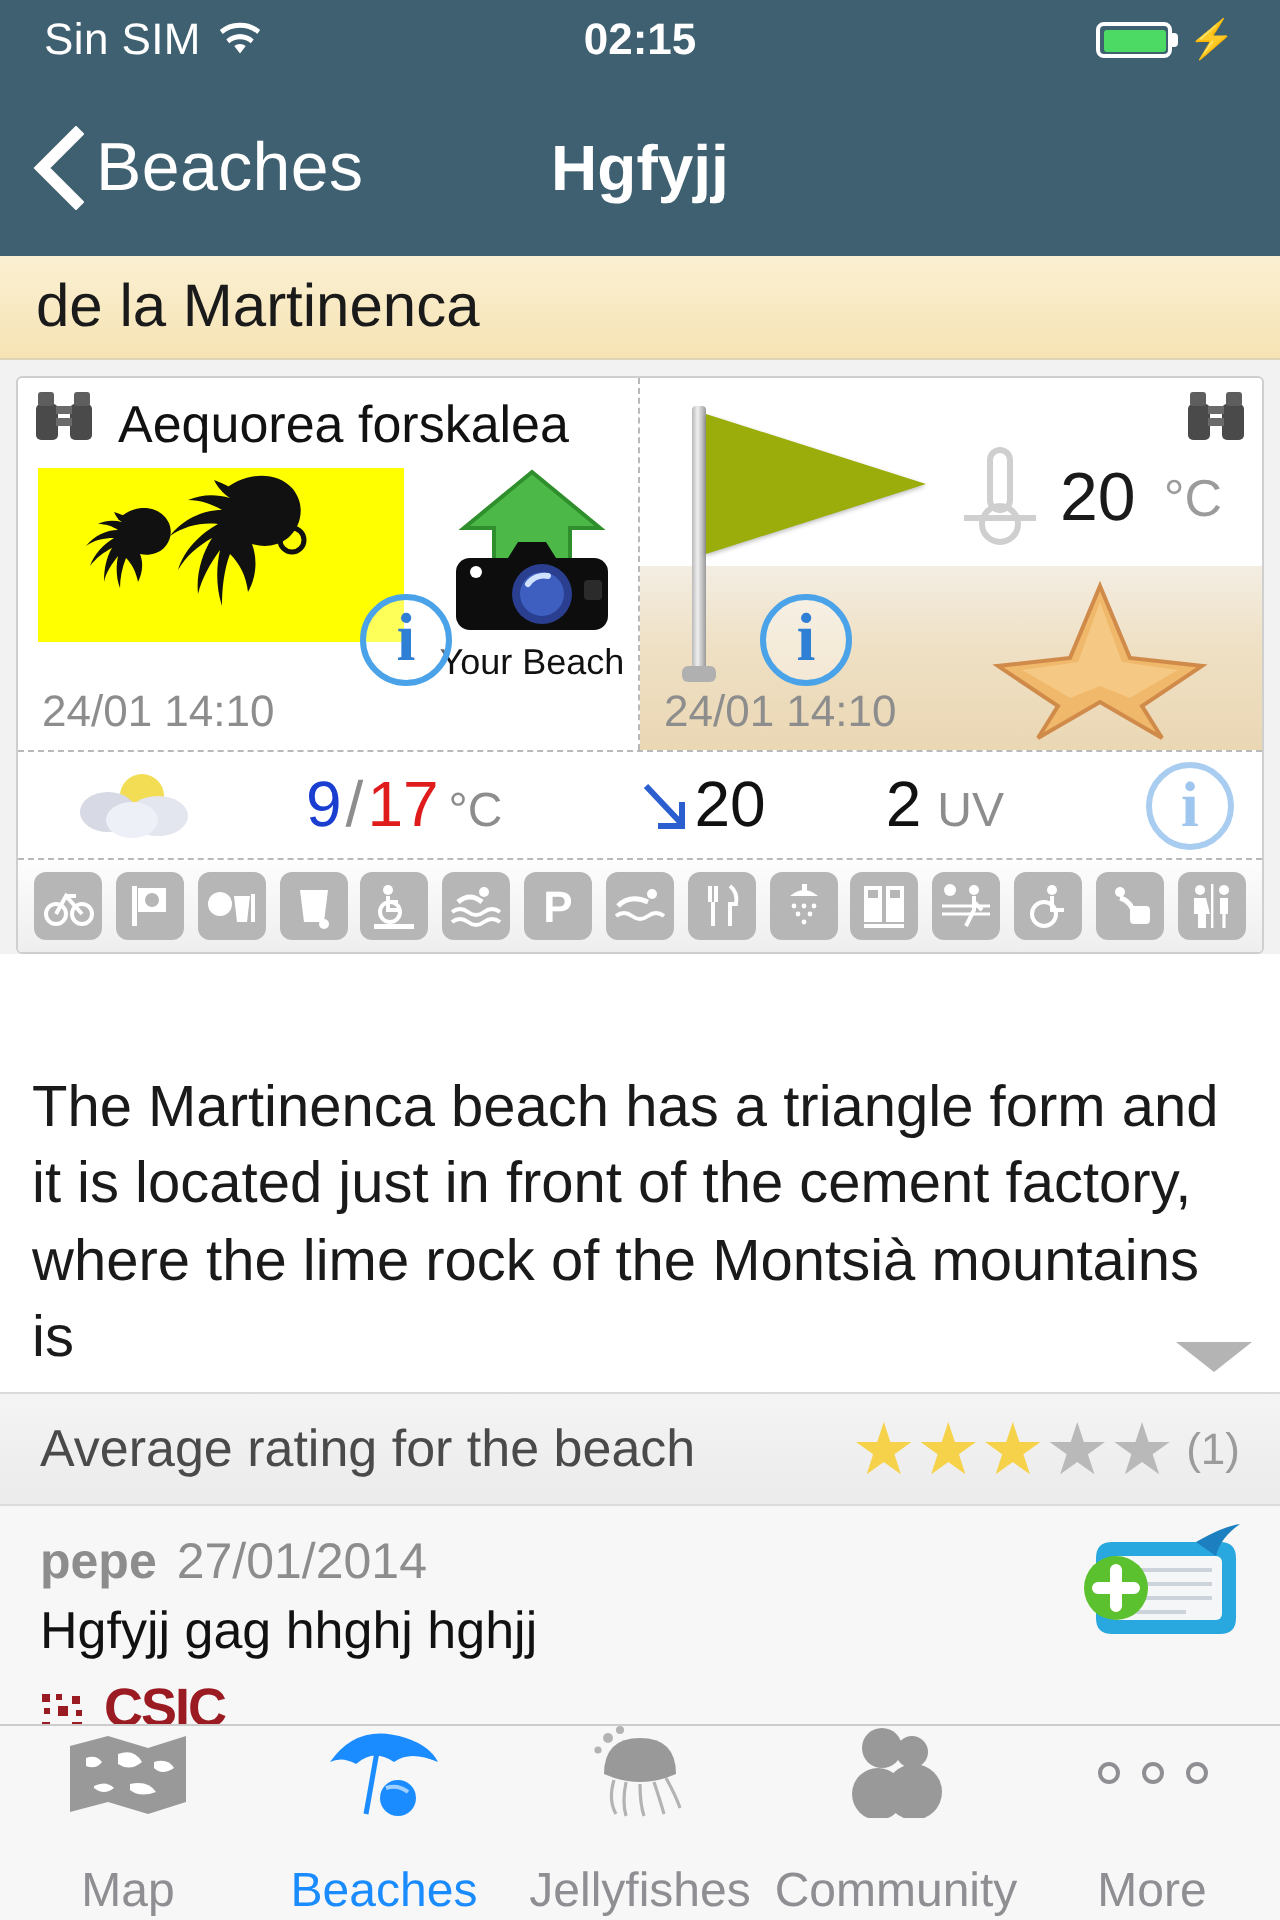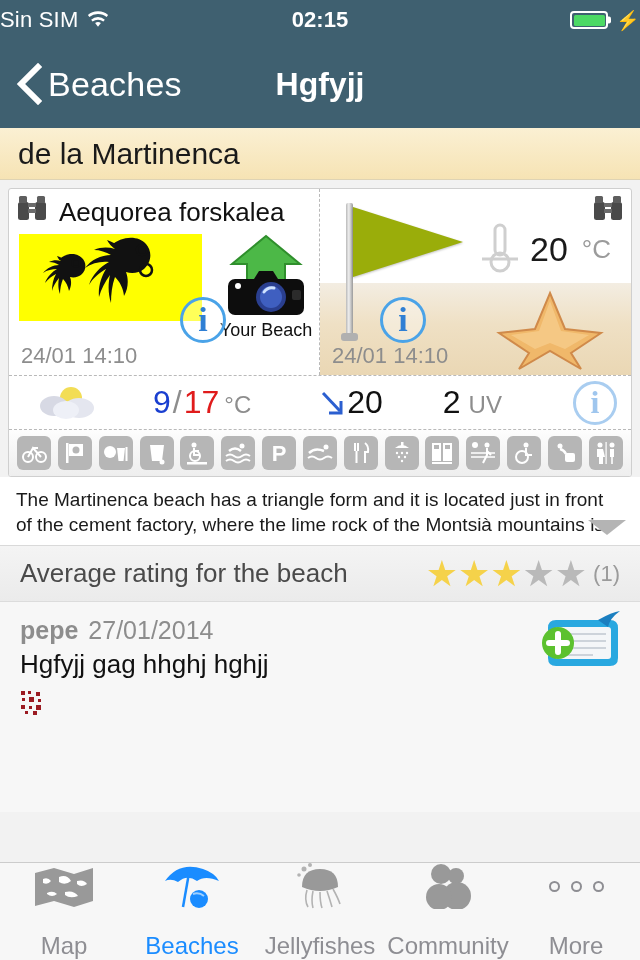--- a/index.html
+++ b/index.html
@@ -8,21 +8,21 @@
     font-family:"Liberation Sans", sans-serif;
     background:#f2f2f2;
     overflow:hidden;
     position:relative;
   }
 
   
   .status-bar{
     height:40px; background:#3f6070;
     display:flex; align-items:center; position:relative;
-    padding:0 0; color:#ffffff;
+    padding:0 22px; color:#ffffff;
   }
   .status-left{ display:flex; align-items:center; gap:9px; font-size:22px; letter-spacing:.2px;}
   .wifi-ico{ width:22px; height:18px; display:block;}
   .status-time{
     position:absolute; left:0; right:0; text-align:center;
     font-size:22px; font-weight:bold; pointer-events:none;
   }
   .status-right{ margin-left:auto; display:flex; align-items:center; gap:2px;}
   .batt{
     width:38px; height:18px; border:2px solid #ffffff; border-radius:4px;
@@ -149,21 +149,21 @@
     width:34px; height:34px; border-radius:6px; background:#b6b6b6;
     display:flex; align-items:center; justify-content:center; cursor:pointer;
     flex:0 0 auto;
   }
 
   
   .desc{
     background:#fff; padding:10px 16px 8px 16px; position:relative;
     border-bottom:1px solid #d9d9d9;
   }
-  .desc p{ font-size:19px; color:#1a1a1a; line-height:1.32;}
+  .desc p{ font-size:29px; color:#1a1a1a; line-height:1.32;margin-top:48px;}
   .desc-toggle{
     position:absolute; right:14px; bottom:10px; cursor:pointer;
     width:0;height:0;border-left:19px solid transparent;border-right:19px solid transparent;
     border-top:15px solid #b4b4b4;
   }
 
   
   .rating-row{
     height:56px; display:flex; align-items:center; padding:0 20px;
     background:linear-gradient(#f4f4f4,#ebebeb); border-bottom:1px solid #dcdcdc;
@@ -508,20 +508,24 @@
         <rect x="2" y="8" width="3" height="3"></rect>
           <rect x="9" y="7" width="5" height="5"></rect>
           <rect x="18" y="9" width="3" height="3"></rect>
         <rect x="1" y="15" width="4" height="4"></rect>
           <rect x="9" y="16" width="3" height="3"></rect>
           <rect x="16" y="15" width="5" height="5"></rect>
         <rect x="5" y="21" width="3" height="3"></rect>
           <rect x="13" y="21" width="4" height="4"></rect>
       </g>
     </svg>
+    <div class="csic-block">
+      <span class="csic-word">CSIC</span>
+      <span class="csic-sub">CONSEJO SUPERIOR DE INVESTIGACIONES CIENTÍFICAS</span>
+    </div>
   </div>
 
   <div class="add-comment">
     <svg width="88" height="68" viewBox="0 0 88 68">
       <path d="M10 10 h62 q8 0 8 8 v30 q0 8 -8 8 H18 q-8 0 -8 -8 V18 q0 -8 8 -8z" fill="#29a8e0"></path>
       <path d="M60 10 q14 -8 22 -9 q-10 7 -12 16z" fill="#1b7fc0"></path>
       <rect x="17" y="17" width="56" height="32" rx="3" fill="#f4f6f8"></rect>
       <g stroke="#cdd3da" stroke-width="2">
         <line x1="22" y1="24" x2="68" y2="24"></line>
           <line x1="22" y1="31" x2="68" y2="31"></line>

